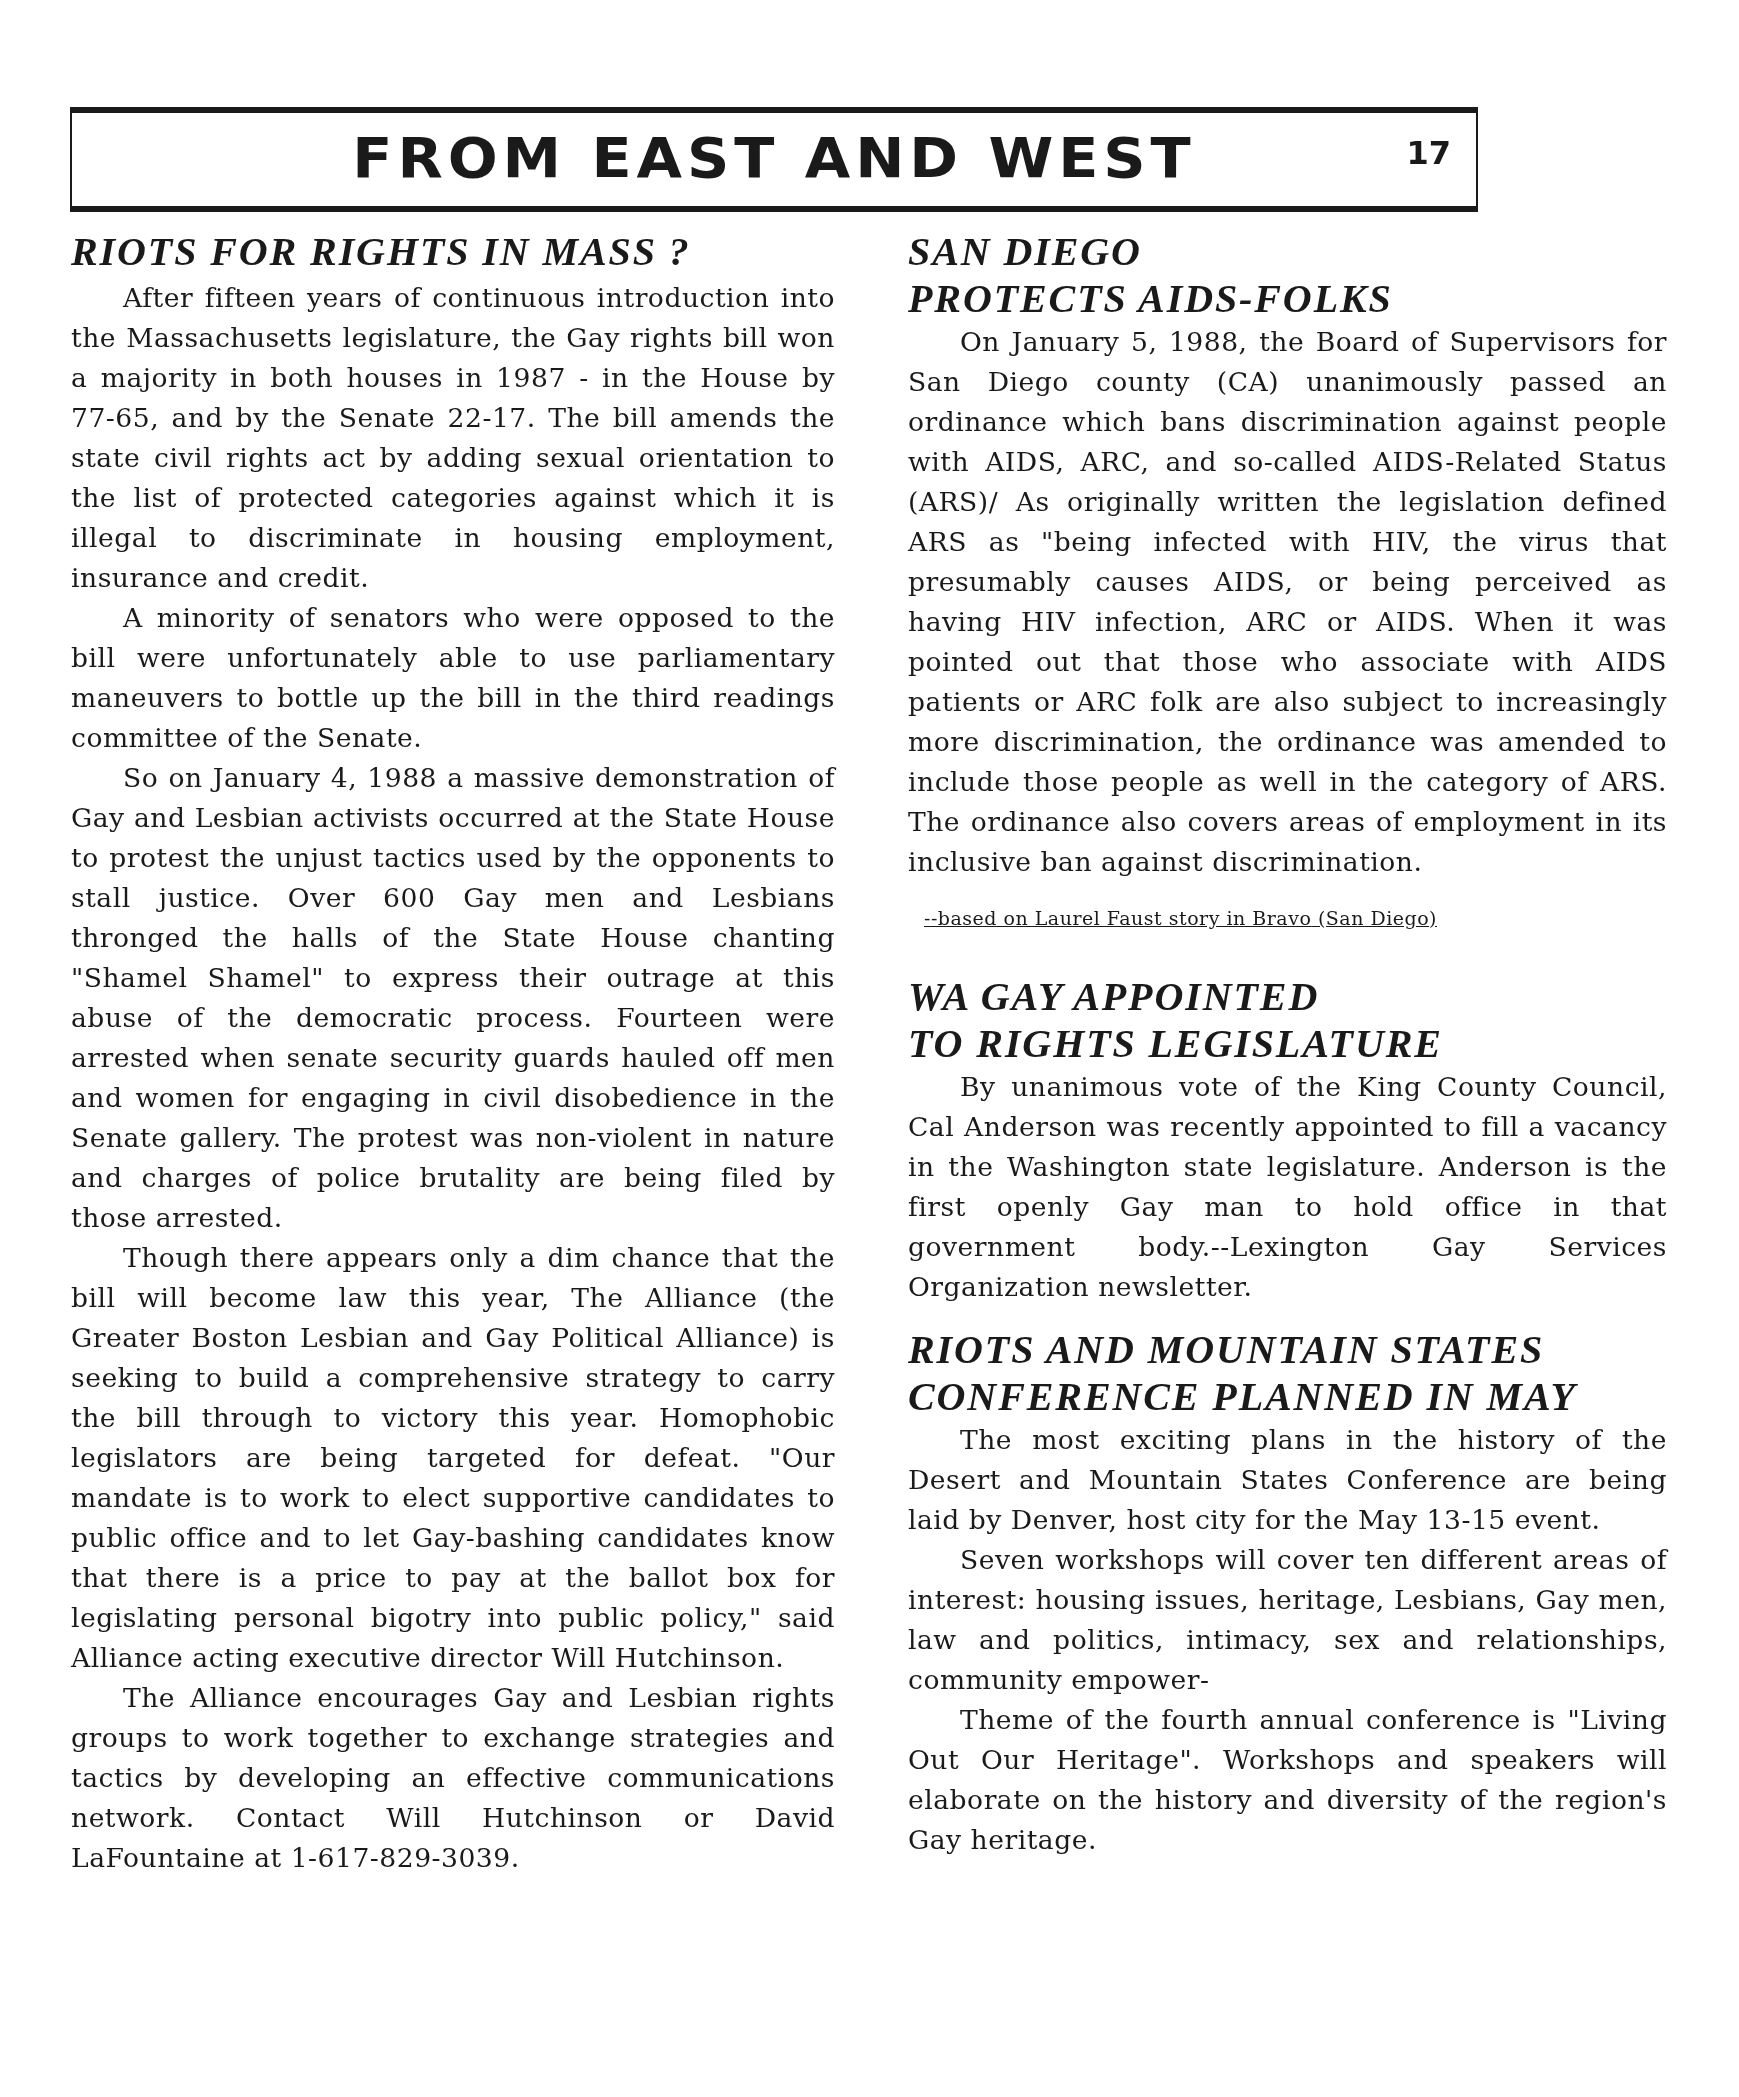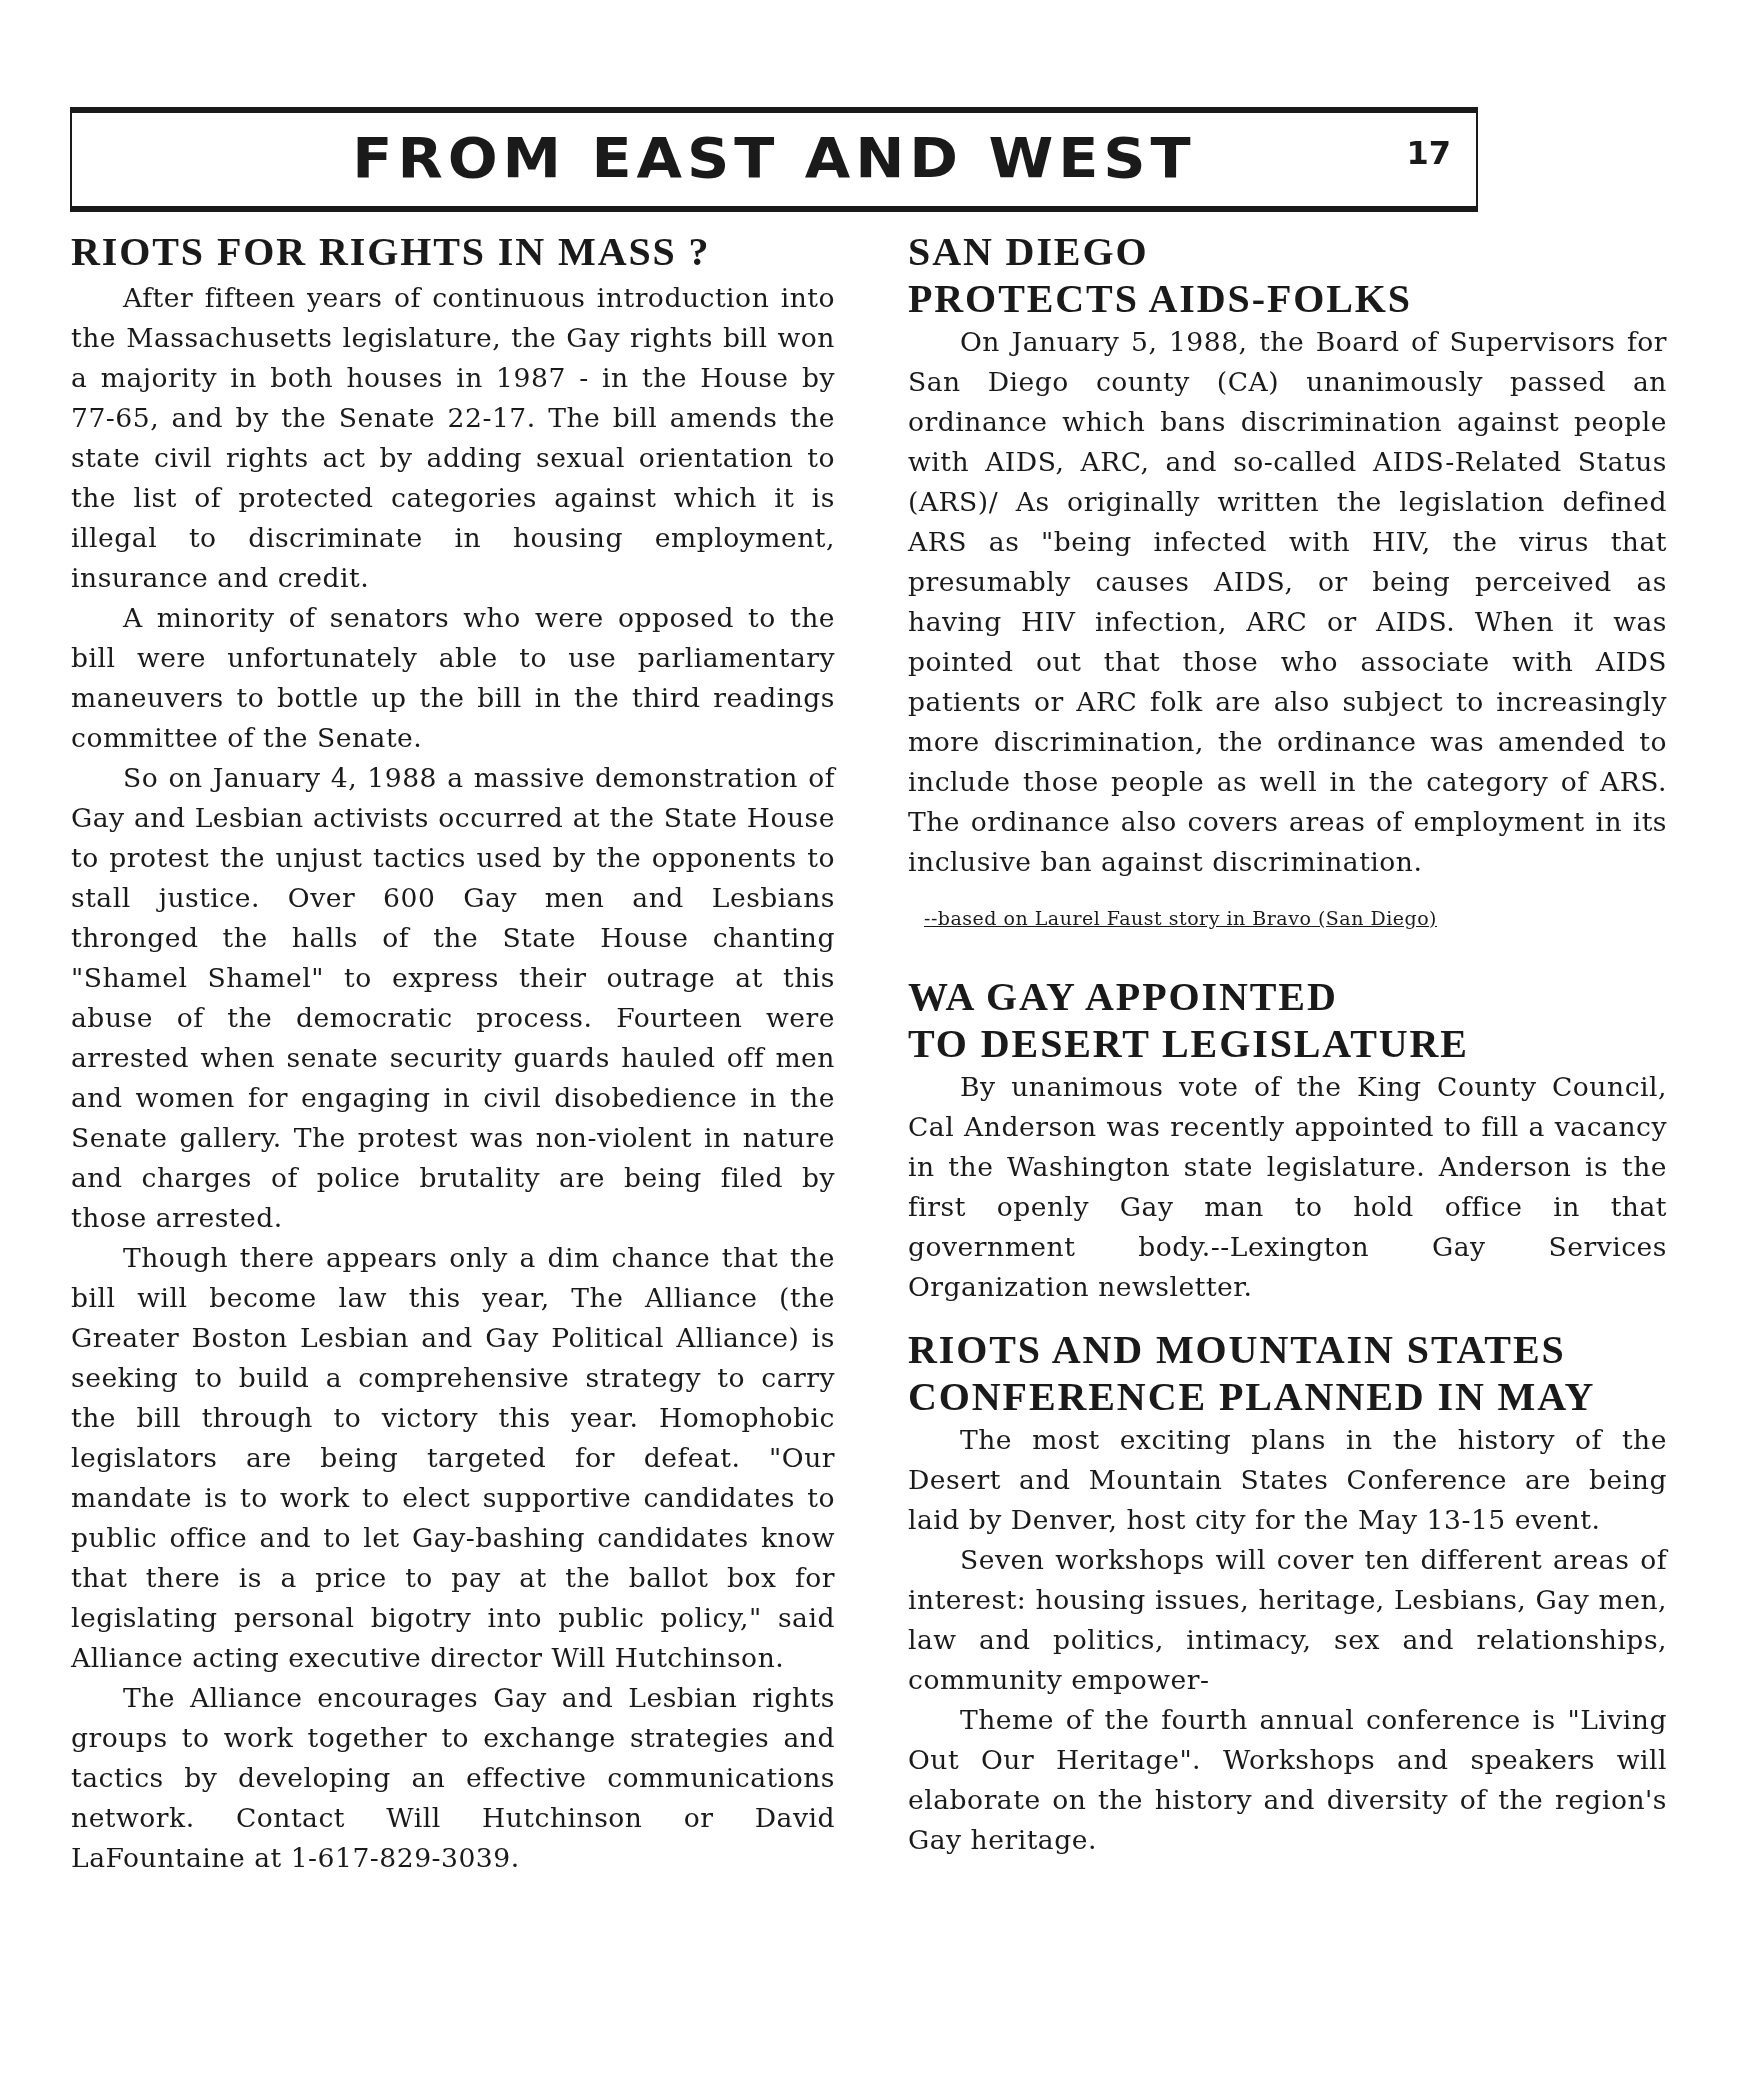--- a/index.html
+++ b/index.html
@@ -18,21 +18,21 @@
   }
   .page-number {
     position:absolute; right:25px; top:21px;
     font-family:"DejaVu Sans", sans-serif; font-weight:bold; font-size:32px;
   }
   .col { position:absolute; top:228px; font-family:"Liberation Serif", serif; }
   .col-left { left:71px; width:764px; }
   .col-right { left:908px; width:759px; }
   .headline {
     font-family:"Liberation Serif", serif; font-weight:bold; font-size:40px;
-    letter-spacing:1.9px; line-height:47px; margin:0; white-space:nowrap;
+    letter-spacing:1.9px; line-height:47px; margin:0; white-space:nowrap;font-style:italic;
   }
   .col-left .headline { margin-bottom:2.8px; }
   .para {
     font-family:"DejaVu Serif", serif; font-size:26.6px; line-height:40px;
     text-align:justify; margin:0; letter-spacing:0.5px;
   }
   .para.indent { text-indent:52px; }
   .credit { font-family:"DejaVu Serif", serif; font-size:19px; line-height:40px; margin:16px; letter-spacing:0.5px;text-decoration:underline; }
   .underline { text-decoration:underline; }
   .gap { height:19px; }
@@ -59,21 +59,21 @@
 <div class="col col-right">
   <article>
     <h2 class="headline">SAN DIEGO</h2>
     <h2 class="headline">PROTECTS AIDS-FOLKS</h2>
     <p class="para indent">On January 5, 1988, the Board of Supervisors for San Diego county (CA) unanimously passed an ordinance which bans discrimination against people with AIDS, ARC, and so-called AIDS-Related Status (ARS)/ As originally written the legislation defined ARS as "being infected with HIV, the virus that presumably causes AIDS, or being perceived as having HIV infection, ARC or AIDS. When it was pointed out that those who associate with AIDS patients or ARC folk are also subject to increasingly more discrimination, the ordinance was amended to include those people as well in the category of ARS. The ordinance also covers areas of employment in its inclusive ban against discrimination.</p>
     <p class="credit"><span>--based on  Laurel Faust story in </span><span class="underline">Bravo</span><span> (San Diego)</span></p>
   </article>
   <div class="gap"></div>
   <article>
     <h2 class="headline">WA GAY APPOINTED</h2>
-    <h2 class="headline">TO DESERT LEGISLATURE</h2>
+    <h2 class="headline">TO RIGHTS LEGISLATURE</h2>
     <p class="para indent">By unanimous vote of the King County Council, Cal Anderson was recently appointed to fill a vacancy in the Washington state legislature. Anderson is the first openly Gay man to hold office in that government body.--Lexington Gay Services Organization newsletter.</p>
   </article>
   <div class="gap"></div>
   <article>
     <h2 class="headline">RIOTS AND MOUNTAIN STATES</h2>
     <h2 class="headline">CONFERENCE PLANNED IN MAY</h2>
     <p class="para indent">The most exciting plans in the history of the Desert and Mountain States Conference are being laid by Denver, host city for the May 13-15 event.</p>
     <p class="para indent">Seven workshops will cover ten different areas of interest: housing issues, heritage, Lesbians, Gay men, law and politics, intimacy, sex and relationships, community empower-</p>
     <p class="para indent">Theme of the fourth annual conference is "Living Out Our Heritage". Workshops and speakers will elaborate on the history and diversity of the region's Gay heritage.</p>
   </article>

